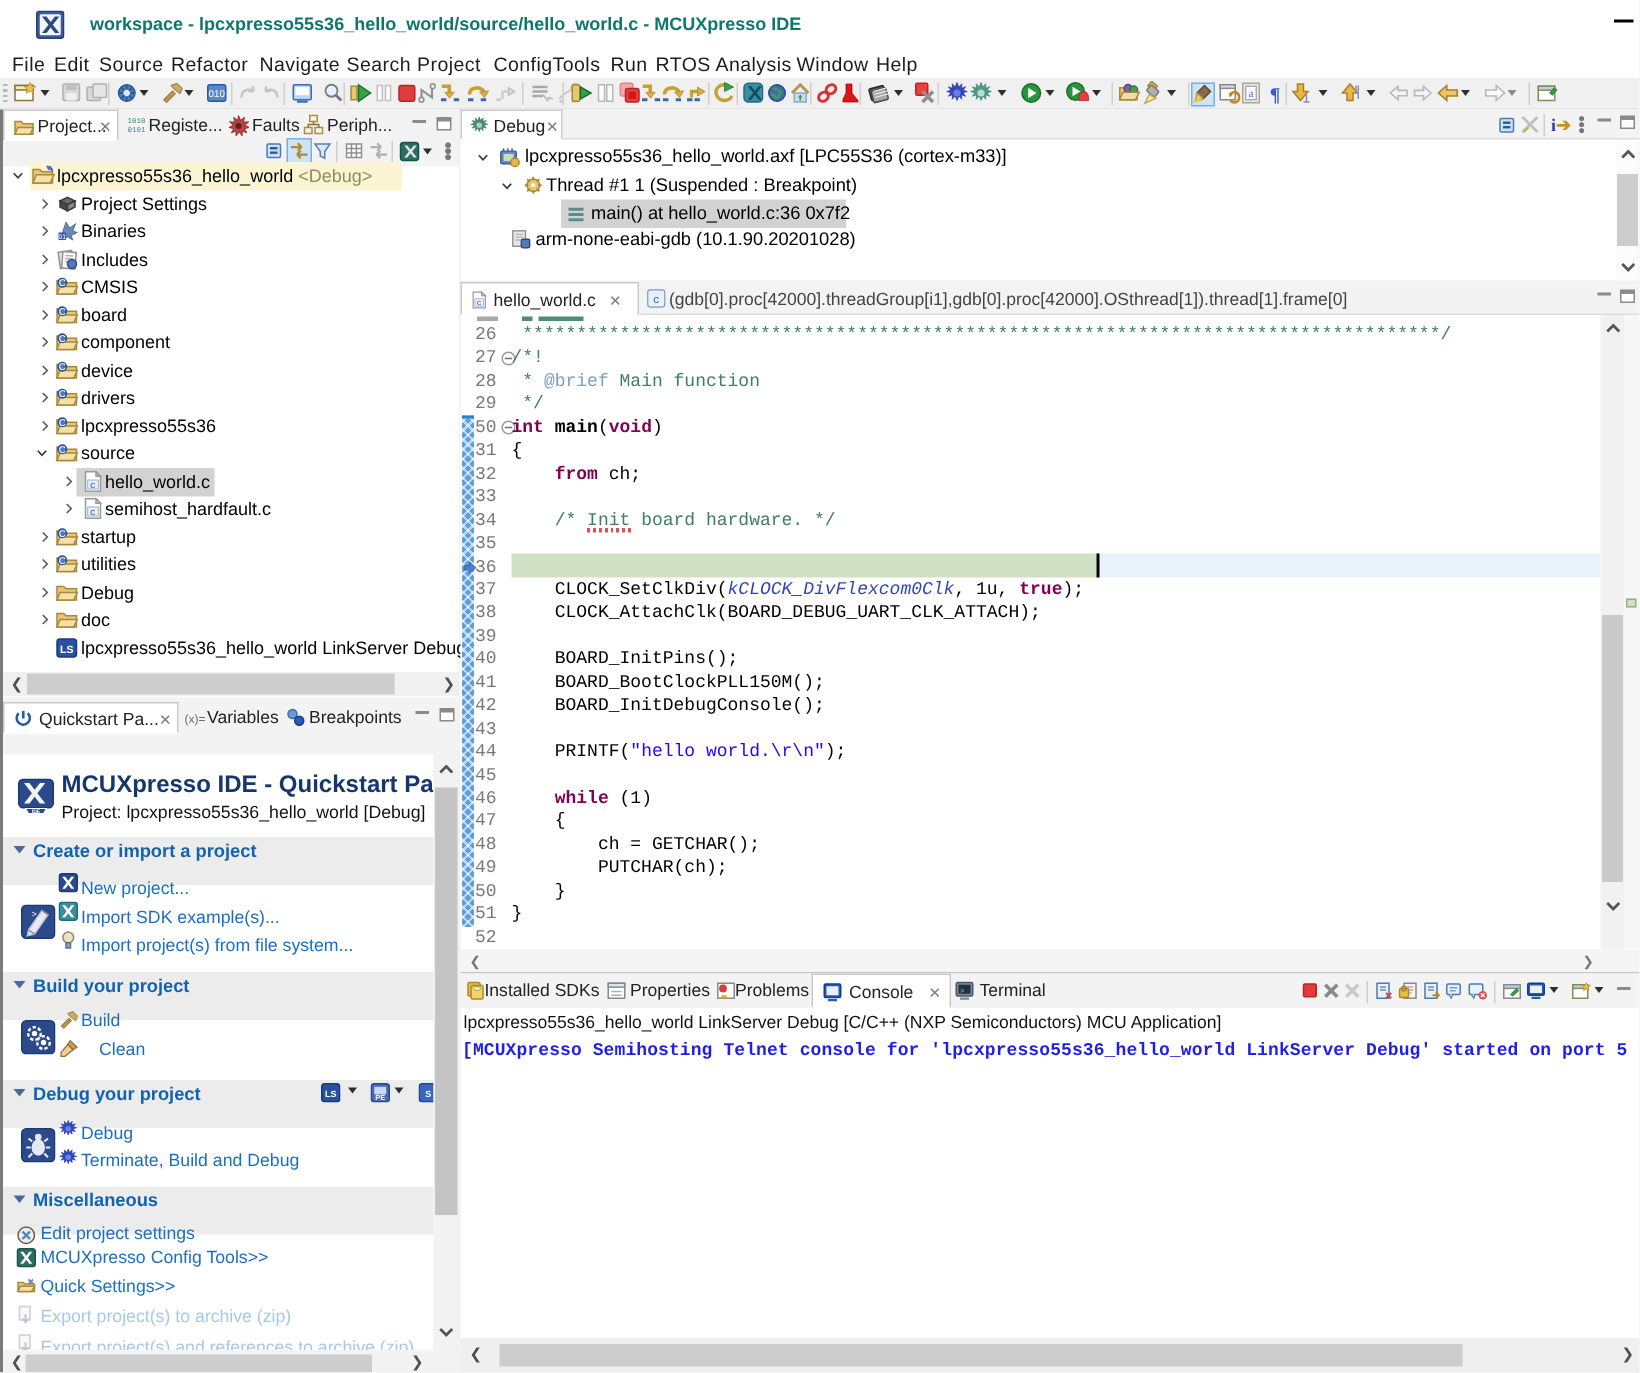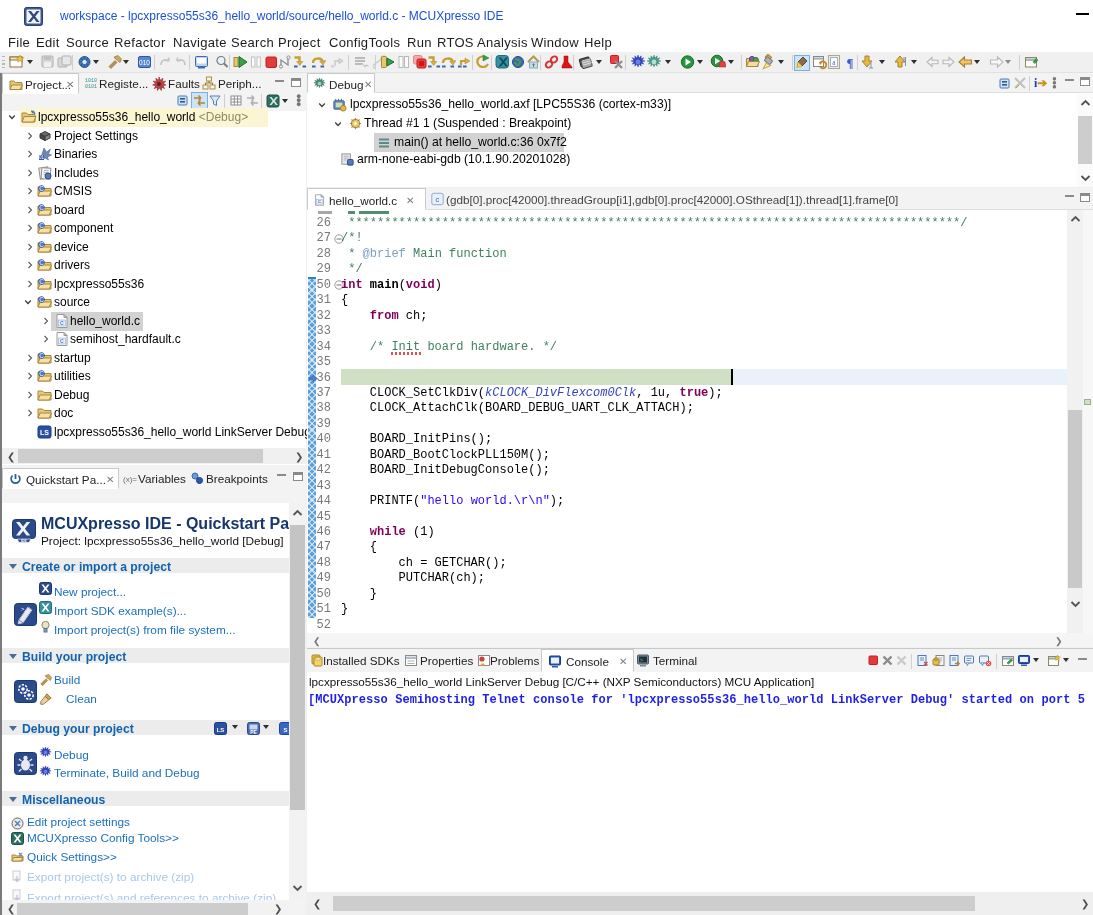--- a/index.html
+++ b/index.html
@@ -1,21 +1,21 @@
 <!DOCTYPE html>
 <html><head>
 <meta charset="utf-8">
 <style>
 * { margin:0; padding:0; box-sizing:border-box; }
 body { font-family:"Liberation Sans",sans-serif; }
 #app { position:relative; width:1093px; height:915px; background:#f0f0f0; overflow:hidden; font-size:12px; color:#000; }
 .abs { position:absolute; }
 
 #titlebar { left:0; top:0; width:1093px; height:30px; background:#ffffff; }
-#titletext { left:60px; top:9px; font-size:12px; color:#1d4ed8; }
+#titletext { left:60px; top:9px; font-size:12px; color:#0f766e;font-weight:bold; }
 #titlemin { right:4px; top:13px; width:13px; height:2px; background:#000; }
 
 #menubar { left:0; top:30px; width:1093px; height:22px; background:#ffffff; }
 #menubar span { position:absolute; top:5px; font-size:13px; letter-spacing:0.3px; color:#1c1c1c; }
 
 #toolbar { left:0; top:52px; width:1093px; height:21px; background:#f0f0f0; border-bottom:1px solid #e2e2e2; }
 #toolbar svg.tbi { position:absolute; top:2px; }
 .tsep { position:absolute; top:3px; width:1px; height:15px; background:#cfcfcf; }
 .tarr { position:absolute; top:8px; width:0; height:0; border-left:3.5px solid transparent; border-right:3.5px solid transparent; border-top:4px solid #2e2e2e; }
 
@@ -32,21 +32,21 @@
 .ptab .tlbl { position:absolute; top:4px; }
 .seltab { background:#fff; border:1px solid #c9c9c9; border-bottom:1px solid #fff; }
 .closex { position:absolute; top:5px; color:#7a7a7a; font-size:10px; }
 .mm { position:absolute; }
 .trow svg.ti { position:absolute; top:1px; }
 .trow .tw { position:absolute; top:5px; }
 .hsb { position:absolute; height:16px; background:#f0f0f0; }
 
 #leftBottom { left:2px; top:465px; width:304px; height:450px; background:#f3f3f3; }
 #qsBody { position:absolute; left:0; top:38px; width:287px; height:397px; background:#fff; overflow:hidden; }
-.qshead { position:absolute; left:0; width:287px; height:15px; background:#ececec; }
+.qshead { position:absolute; left:0; width:287px; height:32px; background:#ececec; }
 .qshead span { position:absolute; left:20px; top:2px; font-weight:bold; font-size:12.2px; color:#1263af; }
 .qshead .dtri { position:absolute; left:7px; top:6px; width:0; height:0; border-left:4px solid transparent; border-right:4px solid transparent; border-top:5px solid #4a6a9a; }
 .qlink { position:absolute; font-size:11.8px; color:#1b6fbe; white-space:nowrap; }
 .qlink.dis { color:#a8c8e8; }
 .qicon { position:absolute; }
 
 #debugPanel { left:307px; top:73px; width:786px; height:114px; background:#fff; }
 #editor { left:307px; top:188px; width:786px; height:459px; background:#fff; }
 #console { left:307px; top:648px; width:786px; height:267px; background:#fff; }
 .drow { position:absolute; height:19px; line-height:19px; font-size:12.2px; white-space:nowrap; }

